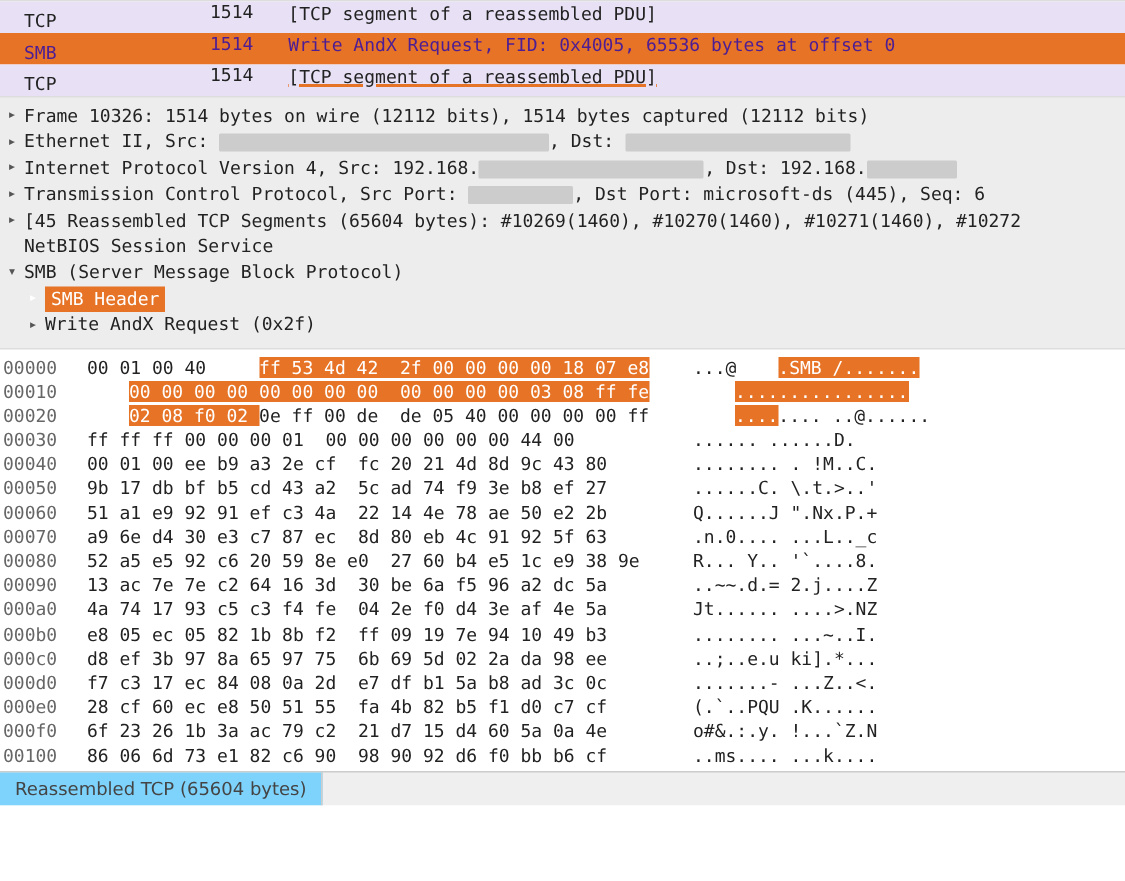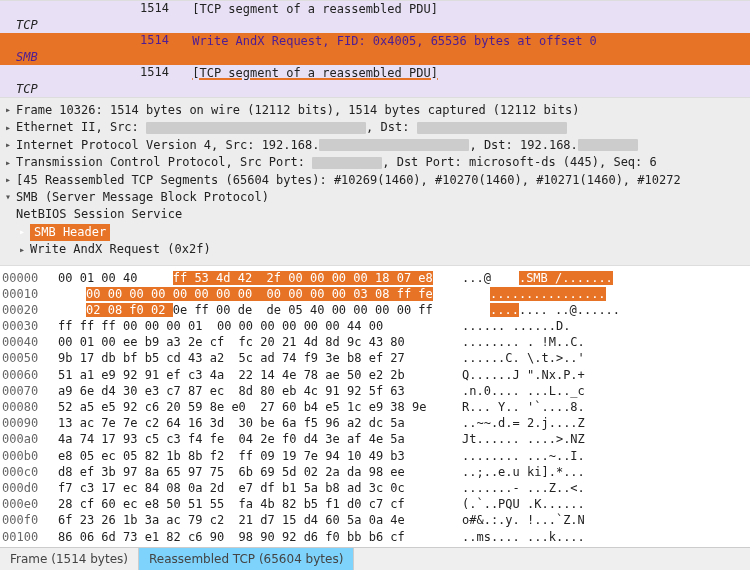--- a/index.html
+++ b/index.html
@@ -3,21 +3,21 @@
 <meta charset="utf-8">
 <style>
   * { box-sizing: border-box; margin: 0; padding: 0; }
   body { font-family: "DejaVu Sans Mono", "Liberation Mono", monospace; font-size: 12px; background: #fff; color: #222; width: 750px; overflow: hidden; }
   .pane { border-top: 1px solid #ddd; }
   
   .pktlist { background: #fff; }
   .pktrow { display: flex; white-space: pre; }
   .pktrow.tcp { background: #e8e1f5; }
   .pktrow.smb { background: #e67326; color: #4c1d95; }
-  .col-proto { width: 140px; padding: 17px 0 1px 16px; font-style: italic; }
+  .col-proto { width: 140px; padding: 6px 0 1px 16px; }
   .col-len { width: 45px; text-align: left; padding-right: 4px; }
   .col-info { flex: 1; padding: 1px 0; white-space: pre; }
   .underline { text-decoration: underline; text-decoration-color: #e67326; text-decoration-thickness: 2px; }
   
   .details { background: #ededed; padding: 4px 0 6px 0; line-height: 1.45; }
   .treeitem { display: flex; align-items: center; white-space: pre; }
   .tri { width: 12px; display: inline-block; text-align: center; color: #555; font-size: 10px; margin: 0 2px 0 2px; }
   .tri.down::before { content: "▾"; }
   .tri.right::before { content: "▸"; }
   .selhdr { background: #e67326; color: #fff; display: inline-block; padding: 0 4px; }
@@ -54,22 +54,22 @@
     <span class="col-info"> <span class="underline">[TCP segment of a reassembled PDU]</span></span>
   </div>
 </div>
 
 <div class="details pane">
   <div class="treeitem"><span class="tri right"></span><span>Frame 10326: 1514 bytes on wire (12112 bits), 1514 bytes captured (12112 bits)</span></div>
   <div class="treeitem"><span class="tri right"></span><span><span>Ethernet II, Src: </span><span class="redact" style="width:220px"></span><span>, Dst: </span><span class="redact" style="width:150px"></span></span></div>
   <div class="treeitem"><span class="tri right"></span><span><span>Internet Protocol Version 4, Src: 192.168.</span><span class="redact" style="width:150px"></span><span>, Dst: 192.168.</span><span class="redact" style="width:60px"></span></span></div>
   <div class="treeitem"><span class="tri right"></span><span><span>Transmission Control Protocol, Src Port: </span><span class="redact" style="width:70px"></span><span>, Dst Port: microsoft-ds (445), Seq: 6</span></span></div>
   <div class="treeitem"><span class="tri right"></span><span>[45 Reassembled TCP Segments (65604 bytes): #10269(1460), #10270(1460), #10271(1460), #10272</span></div>
+  <div class="treeitem"><span class="tri">&nbsp;</span><span>NetBIOS Session Service</span></div>
   <div class="treeitem"><span class="tri down"></span><span>SMB (Server Message Block Protocol)</span></div>
-  <div class="treeitem"><span class="tri">&nbsp;</span><span>NetBIOS Session Service</span></div>
   <div class="treeitem" style="padding-left:14px"><span class="tri right" style="color:#fff"></span><span class="selhdr">SMB Header</span></div>
   <div class="treeitem" style="padding-left:14px"><span class="tri right"></span><span>Write AndX Request (0x2f)</span></div>
 </div>
 
 <div class="hexpane pane" id="hexpane">
     <div class="hexrow"><span class="hoff">00000</span><span class="hbytes">00 01 00 40 <span class="hl">ff 53 4d 42  2f 00 00 00 00 18 07 e8</span></span><span class="hasc">...@<span class="hl">.SMB /.......</span></span></div>
     <div class="hexrow"><span class="hoff">00010</span><span class="hbytes"><span class="hl">00 00 00 00 00 00 00 00  00 00 00 00 03 08 ff fe</span></span><span class="hasc"><span class="hl">................</span></span></div>
     <div class="hexrow"><span class="hoff">00020</span><span class="hbytes"><span class="hl">02 08 f0 02 </span>0e ff 00 de  de 05 40 00 00 00 00 ff</span><span class="hasc"><span class="hl">....</span>.... ..@......</span></div>
     <div class="hexrow"><span class="hoff">00030</span><span class="hbytes">ff ff ff 00 00 00 01  00 00 00 00 00 00 44 00</span><span class="hasc">...... ......D.</span></div>
     <div class="hexrow"><span class="hoff">00040</span><span class="hbytes">00 01 00 ee b9 a3 2e cf  fc 20 21 4d 8d 9c 43 80</span><span class="hasc">........ . !M..C.</span></div>
@@ -81,15 +81,14 @@
     <div class="hexrow"><span class="hoff">000a0</span><span class="hbytes">4a 74 17 93 c5 c3 f4 fe  04 2e f0 d4 3e af 4e 5a</span><span class="hasc">Jt...... ....&gt;.NZ</span></div>
     <div class="hexrow"><span class="hoff">000b0</span><span class="hbytes">e8 05 ec 05 82 1b 8b f2  ff 09 19 7e 94 10 49 b3</span><span class="hasc">........ ...~..I.</span></div>
     <div class="hexrow"><span class="hoff">000c0</span><span class="hbytes">d8 ef 3b 97 8a 65 97 75  6b 69 5d 02 2a da 98 ee</span><span class="hasc">..;..e.u ki].*...</span></div>
     <div class="hexrow"><span class="hoff">000d0</span><span class="hbytes">f7 c3 17 ec 84 08 0a 2d  e7 df b1 5a b8 ad 3c 0c</span><span class="hasc">.......- ...Z..&lt;.</span></div>
     <div class="hexrow"><span class="hoff">000e0</span><span class="hbytes">28 cf 60 ec e8 50 51 55  fa 4b 82 b5 f1 d0 c7 cf</span><span class="hasc">(.`..PQU .K......</span></div>
     <div class="hexrow"><span class="hoff">000f0</span><span class="hbytes">6f 23 26 1b 3a ac 79 c2  21 d7 15 d4 60 5a 0a 4e</span><span class="hasc">o#&amp;.:.y. !...`Z.N</span></div>
     <div class="hexrow"><span class="hoff">00100</span><span class="hbytes">86 06 6d 73 e1 82 c6 90  98 90 92 d6 f0 bb b6 cf</span><span class="hasc">..ms.... ...k....</span></div>
   </div>
 
 <div class="tabs">
-  <div class="tab">Frame (1514 bytes)</div>
   <div class="tab active">Reassembled TCP (65604 bytes)</div>
 </div>
 
 </body></html>

